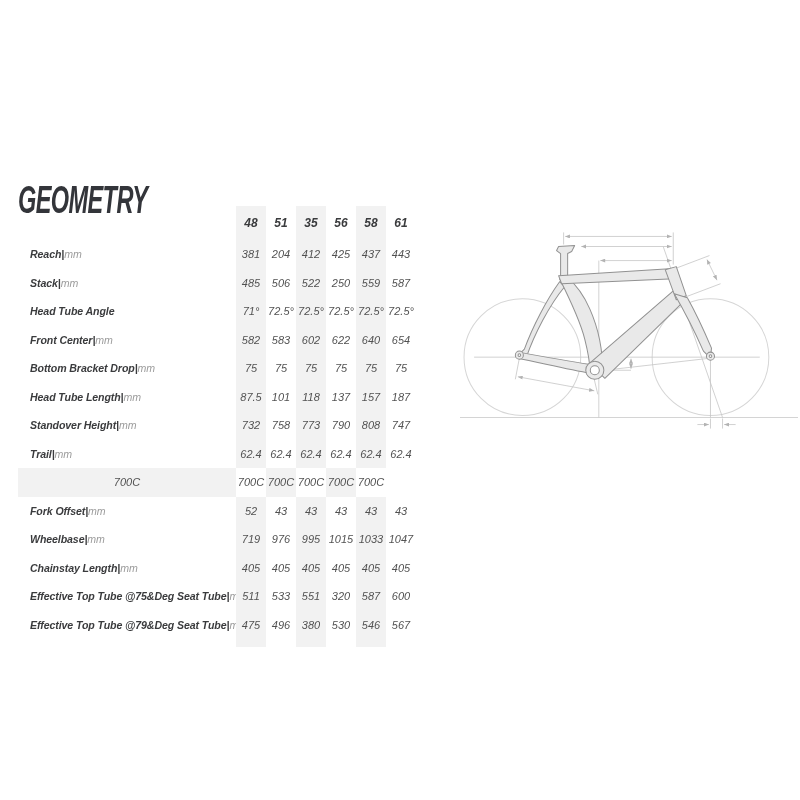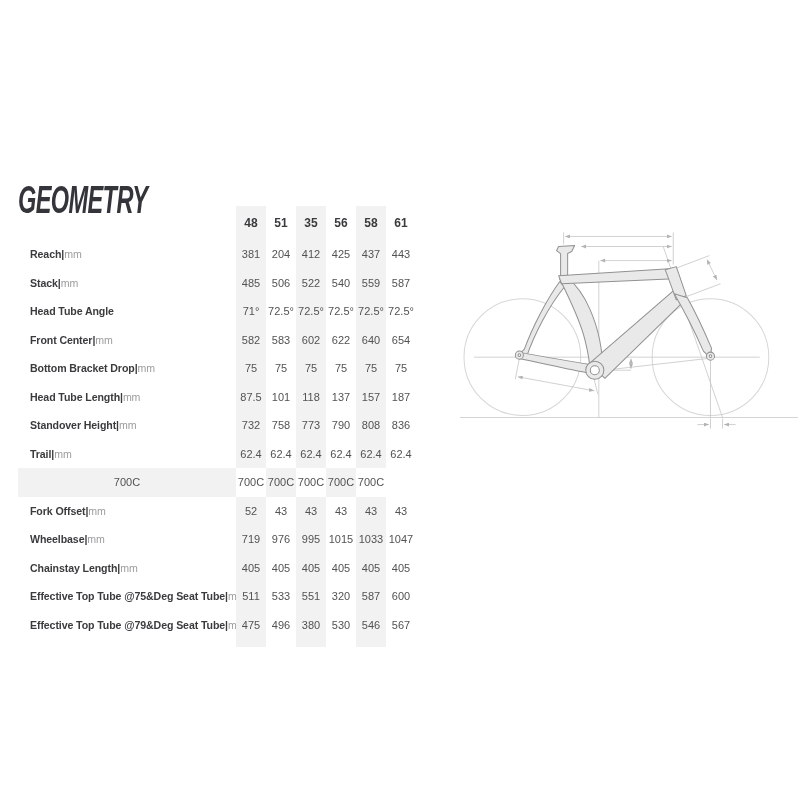--- a/index.html
+++ b/index.html
@@ -7,21 +7,21 @@
     width:800px;height:800px;position:relative;overflow:hidden;
     background:#ffffff;
     font-family:"Liberation Sans","DejaVu Sans",sans-serif;
   }
   .page-title{
     position:absolute;left:18px;top:154px;
     font-size:38px;font-weight:bold;font-style:italic;
     color:#33353a;letter-spacing:-1px;white-space:nowrap;
     transform:scaleX(0.62);transform-origin:0 0;
   }
-  #geo-table{position:absolute;left:18px;top:206px;}
+  #geo-table{position:absolute;left:18px;top:206px;font-style:italic;}
   .trow{display:grid;grid-template-columns:218px repeat(6,30px);}
   .trow>div{display:flex;align-items:center;}
   .hcell{
     height:34px;justify-content:center;
     font-weight:bold;font-size:12px;color:#3a3b3d;
   }
   .lcell{
     height:28.5px;
     font-size:10.6px;font-weight:bold;color:#3a3b3d;
     letter-spacing:-0.1px;white-space:nowrap;overflow:visible;margin-left:12px;
@@ -66,21 +66,21 @@
     </div>
     <div class="trow">
       <div class="lcell">
         <span>Stack</span>
         <span class="pipe"> | </span>
         <span class="unit">mm</span>
       </div>
       <div class="vcell stripe">485</div>
       <div class="vcell">506</div>
       <div class="vcell stripe">522</div>
-      <div class="vcell">540</div>
+      <div class="vcell">250</div>
       <div class="vcell stripe">559</div>
       <div class="vcell">587</div>
     </div>
     <div class="trow">
       <div class="lcell">
         <span>Head Tube Angle</span>
       </div>
       <div class="vcell stripe">71°</div>
       <div class="vcell">72.5°</div>
       <div class="vcell stripe">72.5°</div>
@@ -131,21 +131,21 @@
       <div class="lcell">
         <span>Standover Height</span>
         <span class="pipe"> | </span>
         <span class="unit">mm</span>
       </div>
       <div class="vcell stripe">732</div>
       <div class="vcell">758</div>
       <div class="vcell stripe">773</div>
       <div class="vcell">790</div>
       <div class="vcell stripe">808</div>
-      <div class="vcell">836</div>
+      <div class="vcell">747</div>
     </div>
     <div class="trow">
       <div class="lcell">
         <span>Trail</span>
         <span class="pipe"> | </span>
         <span class="unit">mm</span>
       </div>
       <div class="vcell stripe">62.4</div>
       <div class="vcell">62.4</div>
       <div class="vcell stripe">62.4</div>

